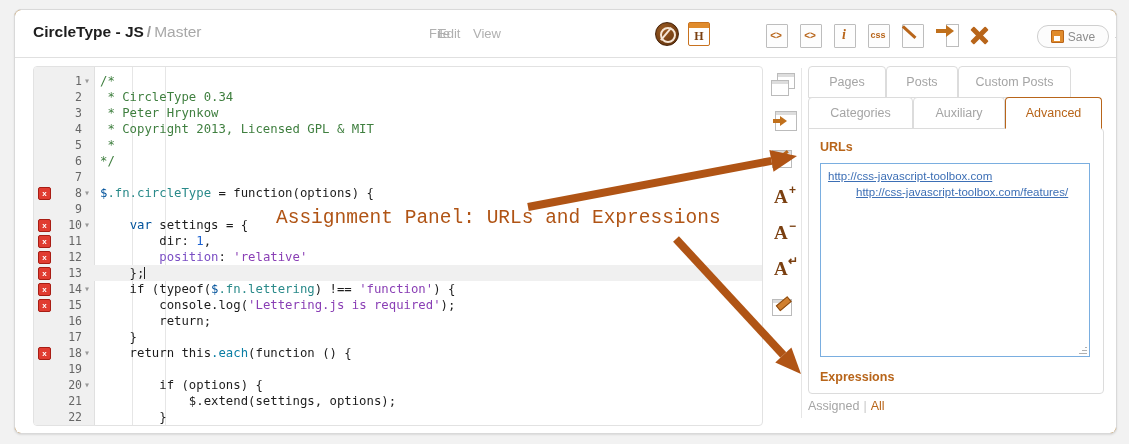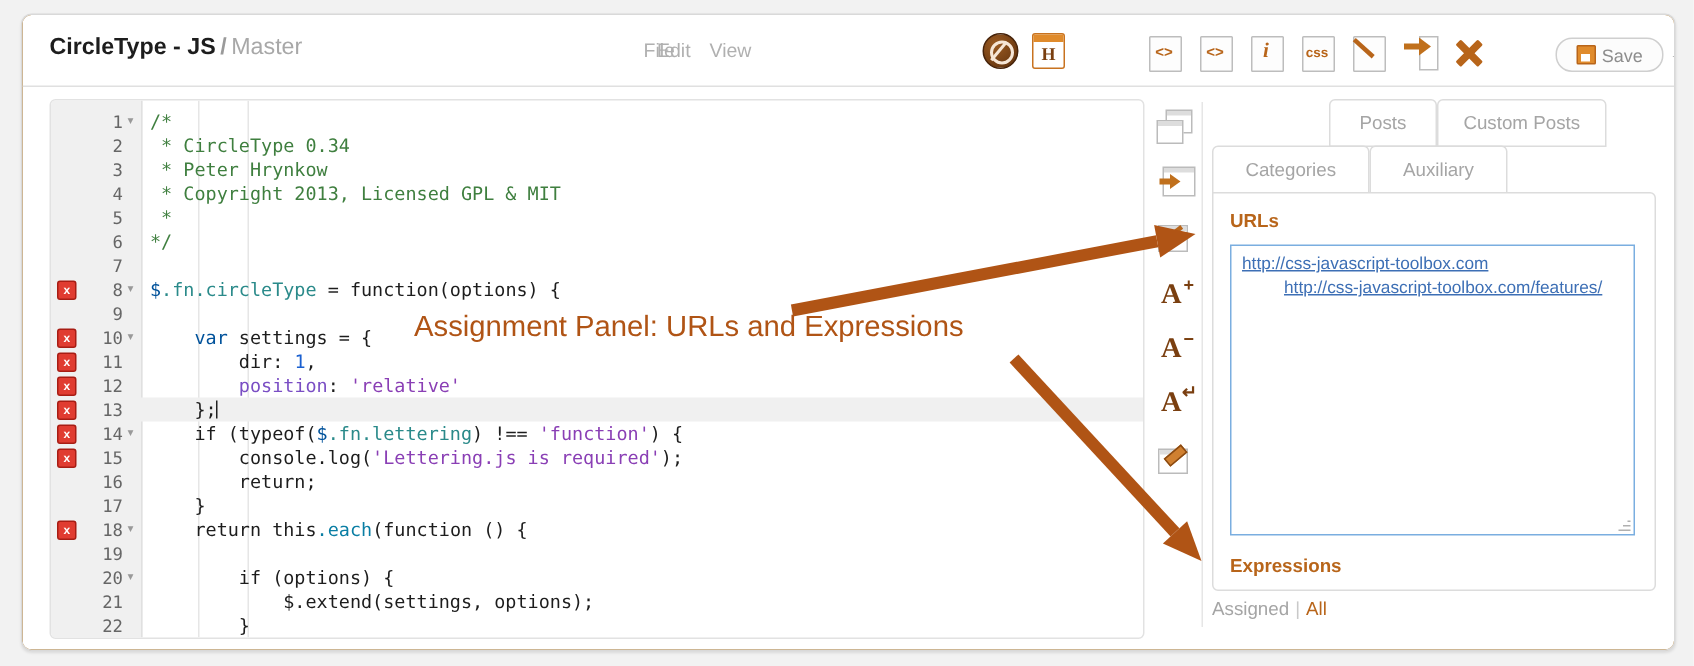--- a/index.html
+++ b/index.html
@@ -155,21 +155,21 @@
 
   #assigned{position:absolute;left:0;top:333px;font-size:12.5px;color:#a5a5a5;}
   #assigned b{color:#b8651a;font-weight:normal;margin-top:26px;}
   #assigned .bar{color:#c9c9c9;margin:0 4px;}
 
   
   #anno{position:absolute;left:0;top:0;width:1129px;height:444px;
      pointer-events:none;}
   #anno-text{position:absolute;left:276px;top:207px;font-size:19.5px;
      color:#b05415;white-space:nowrap;
-     font-family:Liberation Sans, sans-serif;}
+     font-family:Liberation Mono, monospace;}
 </style>
 </head>
 <body>
 
 <div id="app">
 
   <div id="header">
 
     <div id="title">
       <span class="nm">CircleType - JS</span><span class="sep">/</span><span class="branch">Master</span>
@@ -296,27 +296,29 @@
       </div>
       <div class="vic" id="v-eraser">
         <div class="vwin" style="left:2px;top:5px;width:18px;height:15px;"></div>
         <div style="position:absolute;left:8px;top:11px;width:13px;height:5px;background:#d08030;border:1px solid #8a4a12;transform:rotate(-40deg);transform-origin:left center;"></div>
       </div>
     </div>
 
     <div id="panel">
 
       <div class="tabrow">
+        <div class="tab" id="t-pages">Pages</div>
         <div class="tab" id="t-posts">Posts</div>
         <div class="tab" id="t-custom">Custom Posts</div>
       </div>
 
       <div class="tabrow">
         <div class="tab" id="t-cat">Categories</div>
         <div class="tab" id="t-aux">Auxiliary</div>
+        <div class="tab active" id="t-adv">Advanced</div>
       </div>
 
       <div id="panel-box">
         <div class="sec-h" id="h-urls">URLs</div>
 
         <div id="urlbox">
           <div class="urln" style="top:6px;">http://css-javascript-toolbox.com</div>
           <div class="urln" style="top:22px;padding-left:28px;">http://css-javascript-toolbox.com/features/</div>
           <div id="resz">
             <i style="bottom:0;width:8px;"></i>

